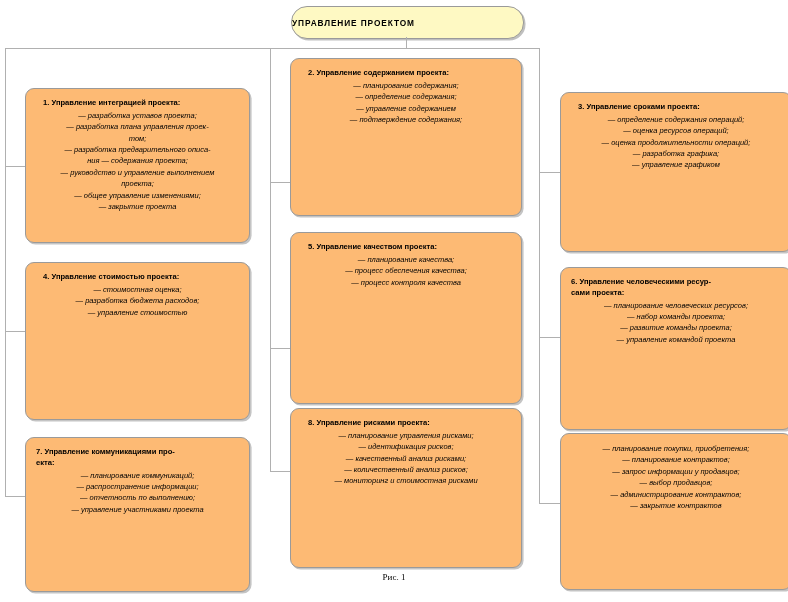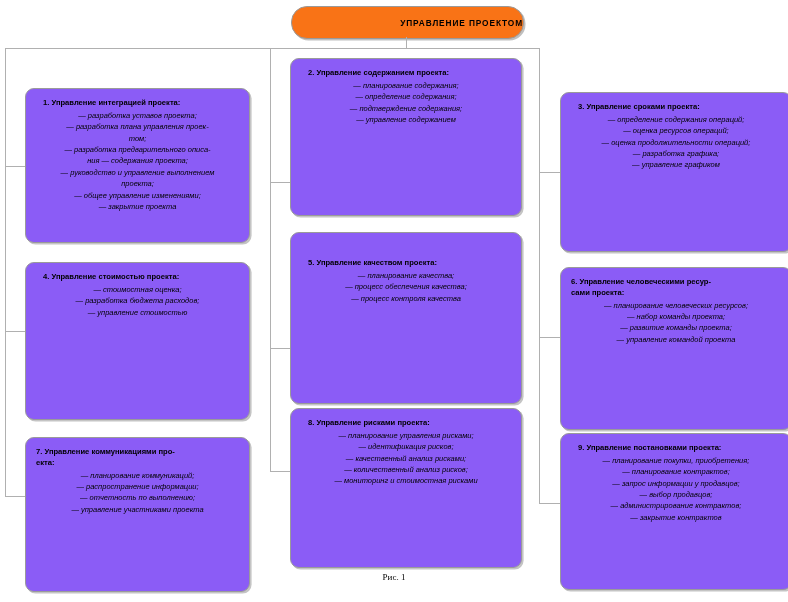--- a/index.html
+++ b/index.html
@@ -11,40 +11,40 @@
     overflow:hidden;
   }
   #stage{position:relative;width:788px;height:602px;}
 
   
   .title-pill{
     position:absolute;
     left:291px;top:6px;width:231px;height:31px;
     border:1.4px solid #9a9a9a;
     border-radius:16px;
-    background:#f97316;
+    background:#fef9c3;
     box-shadow:1.5px 1.5px 0 0 #bfbfbf;
-    display:flex;align-items:center;justify-content:flex-end;
+    display:flex;align-items:center;justify-content:flex-start;
   }
   .title-pill span{
     font-size:8.3px;font-weight:bold;letter-spacing:.9px;
     color:#000;white-space:nowrap;
   }
 
   
   .ln{position:absolute;background:#b0b0b0;}
   .ln-h{height:1px;}
   .ln-v{width:1px;}
 
   
   .box{
     position:absolute;
     border:1.4px solid #9a9a9a;
     border-radius:9px;
-    background:#8b5cf6;
+    background:#fdba74;
     box-shadow:1.6px 1.6px 0 0 #c4c4c4;
     box-sizing:border-box;
     padding:9px 10px 6px 10px;
     overflow:hidden;
   }
   .box-title{
     font-size:7.6px;
     font-weight:bold;
     line-height:1.42;
     margin:0 0 1px 0;
@@ -116,22 +116,22 @@
         <li>общее управление изменениями;</li>
         <li>закрытие проекта</li>
       </ul>
   </div>
 
   <div class="box" style="left:290px;top:58px;width:232px;height:158px;">
     <div class="box-title" style="white-space: pre-line;">2. Управление содержанием проекта:</div>
     <ul class="items">
         <li>планирование содержания;</li>
         <li>определение содержания;</li>
+        <li>управление содержанием</li>
         <li>подтверждение содержания;</li>
-        <li>управление содержанием</li>
       </ul>
   </div>
 
   <div class="box" style="left:560px;top:92px;width:232px;height:160px;">
     <div class="box-title" style="white-space: pre-line;">3. Управление сроками проекта:</div>
     <ul class="items">
         <li>определение содержания операций;</li>
         <li>оценка ресурсов операций;</li>
         <li>оценка продолжительности операций;</li>
         <li>разработка графика;</li>
@@ -142,21 +142,21 @@
   <div class="box" style="left:25px;top:262px;width:225px;height:158px;">
     <div class="box-title" style="white-space: pre-line;">4. Управление стоимостью проекта:</div>
     <ul class="items">
         <li>стоимостная оценка;</li>
         <li>разработка бюджета расходов;</li>
         <li>управление стоимостью</li>
       </ul>
   </div>
 
   <div class="box" style="left:290px;top:232px;width:232px;height:172px;">
-    <div class="box-title" style="white-space: pre-line; margin-top: 16px;">5. Управление качеством проекта:</div>
+    <div class="box-title" style="white-space: pre-line;">5. Управление качеством проекта:</div>
     <ul class="items">
         <li>планирование качества;</li>
         <li>процесс обеспечения качества;</li>
         <li>процесс контроля качества</li>
       </ul>
   </div>
 
   <div class="box" style="left:560px;top:267px;width:232px;height:163px;">
     <div class="box-title noind" style="white-space: pre-line;">6. Управление человеческими ресур-
 сами проекта:</div>
@@ -184,21 +184,20 @@
     <ul class="items">
         <li>планирование управления рисками;</li>
         <li>идентификация рисков;</li>
         <li>качественный анализ рисками;</li>
         <li>количественный анализ рисков;</li>
         <li>мониторинг и стоимостная рисками</li>
       </ul>
   </div>
 
   <div class="box" style="left:560px;top:433px;width:232px;height:157px;">
-    <div class="box-title" style="white-space: pre-line;">9. Управление постановками проекта:</div>
     <ul class="items">
         <li>планирование покупки, приобретения;</li>
         <li>планирование контрактов;</li>
         <li>запрос информации у продавцов;</li>
         <li>выбор продавцов;</li>
         <li>администрирование контрактов;</li>
         <li>закрытие контрактов</li>
       </ul>
   </div>
 

